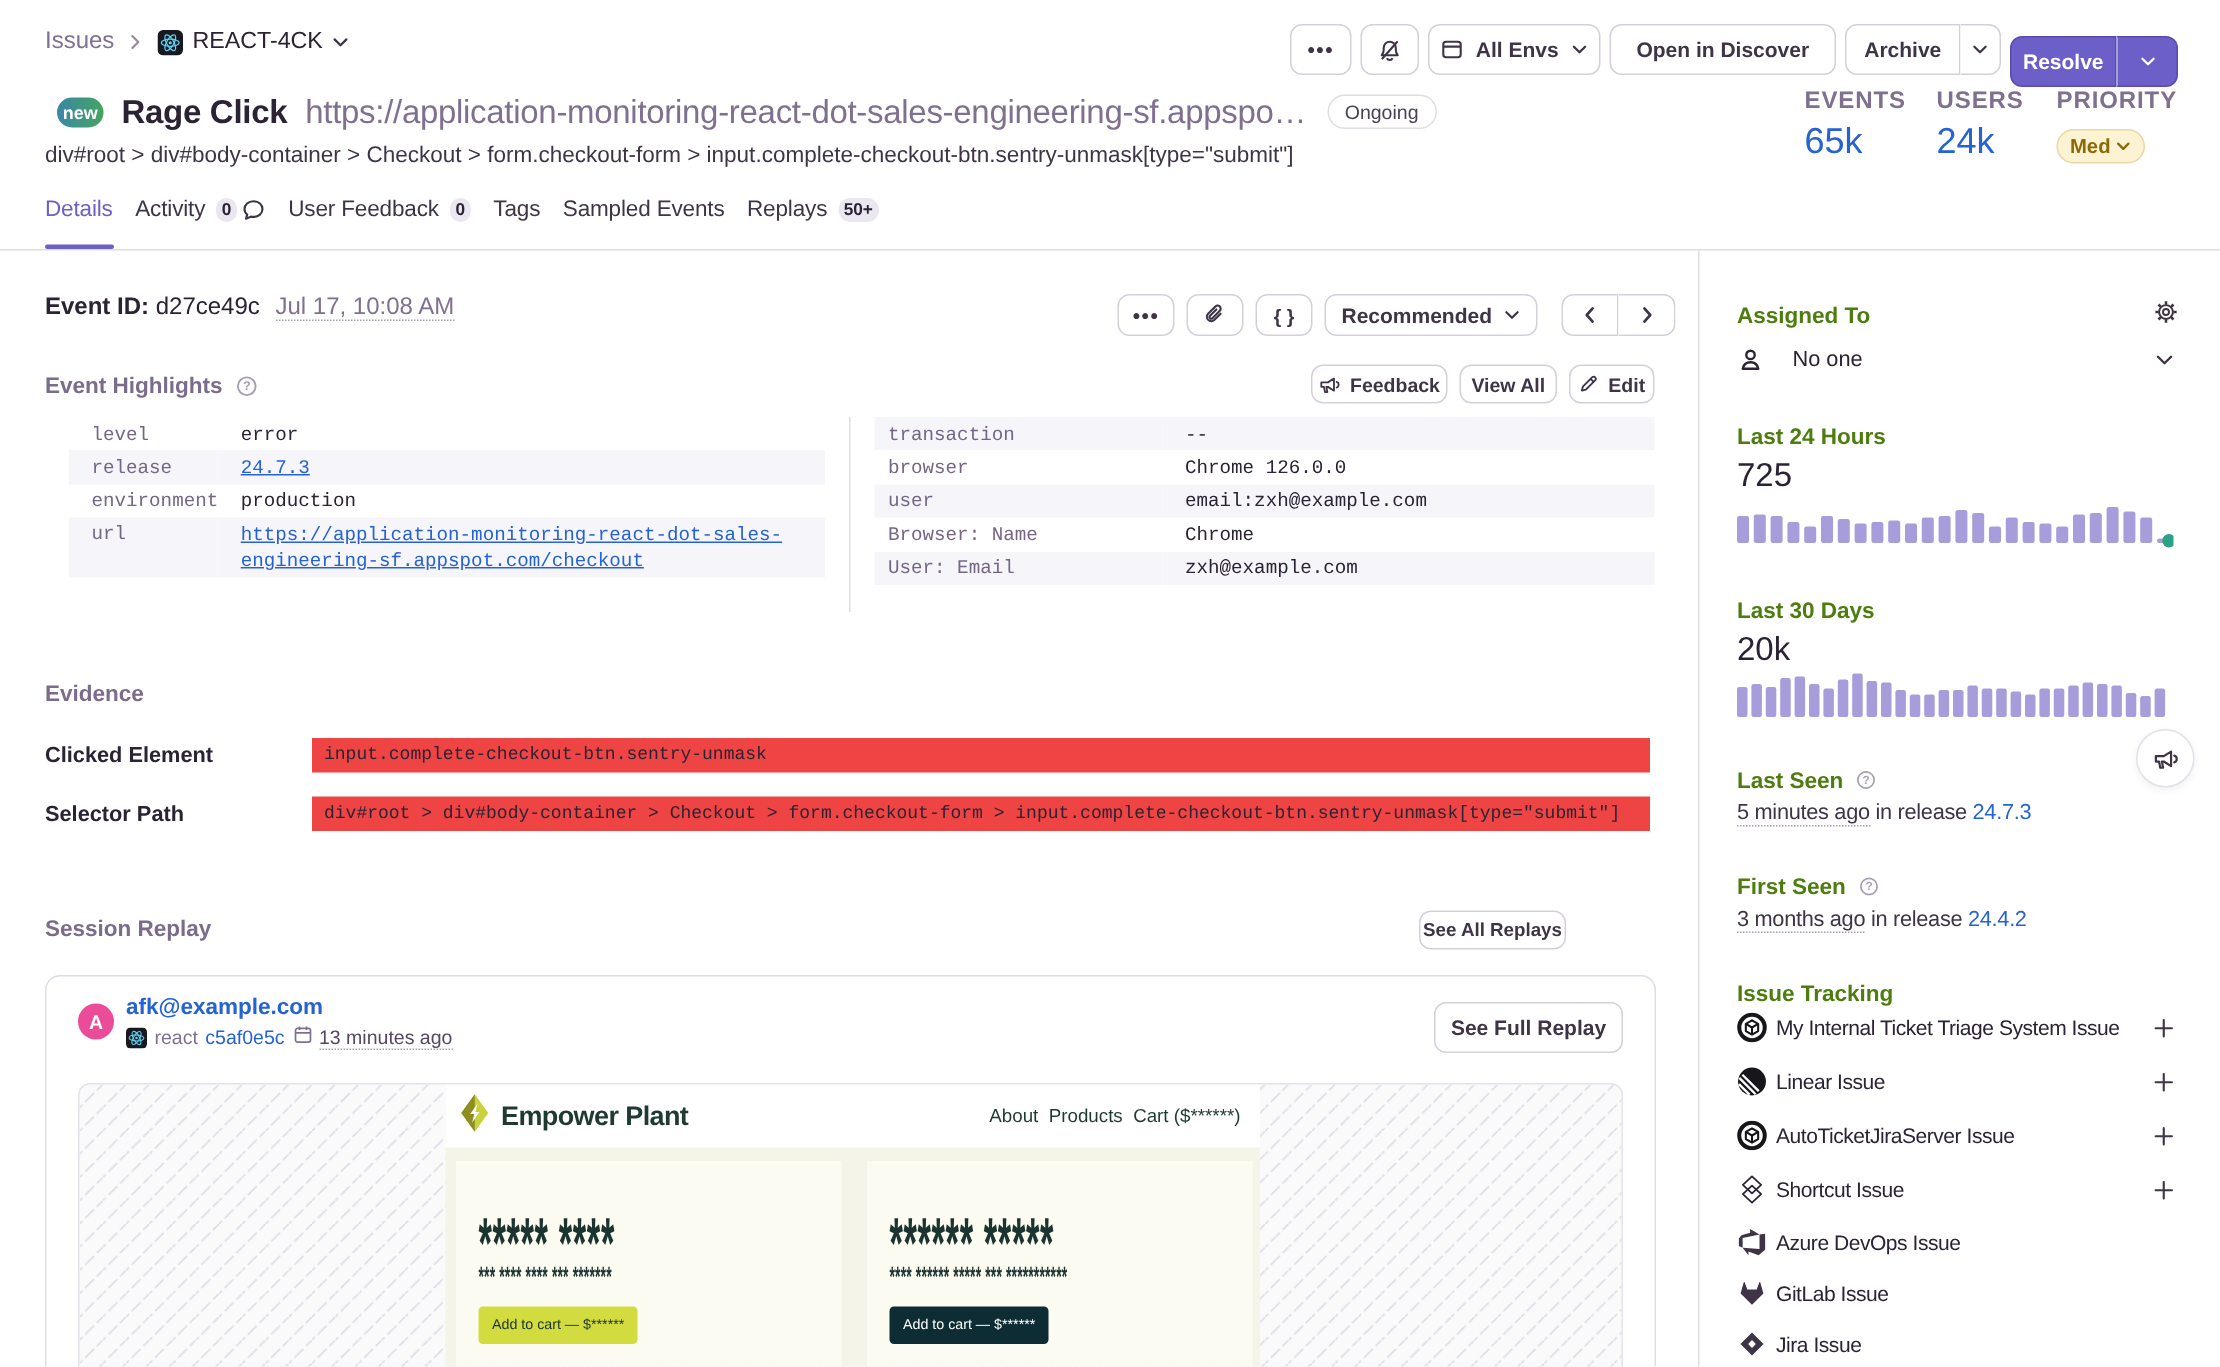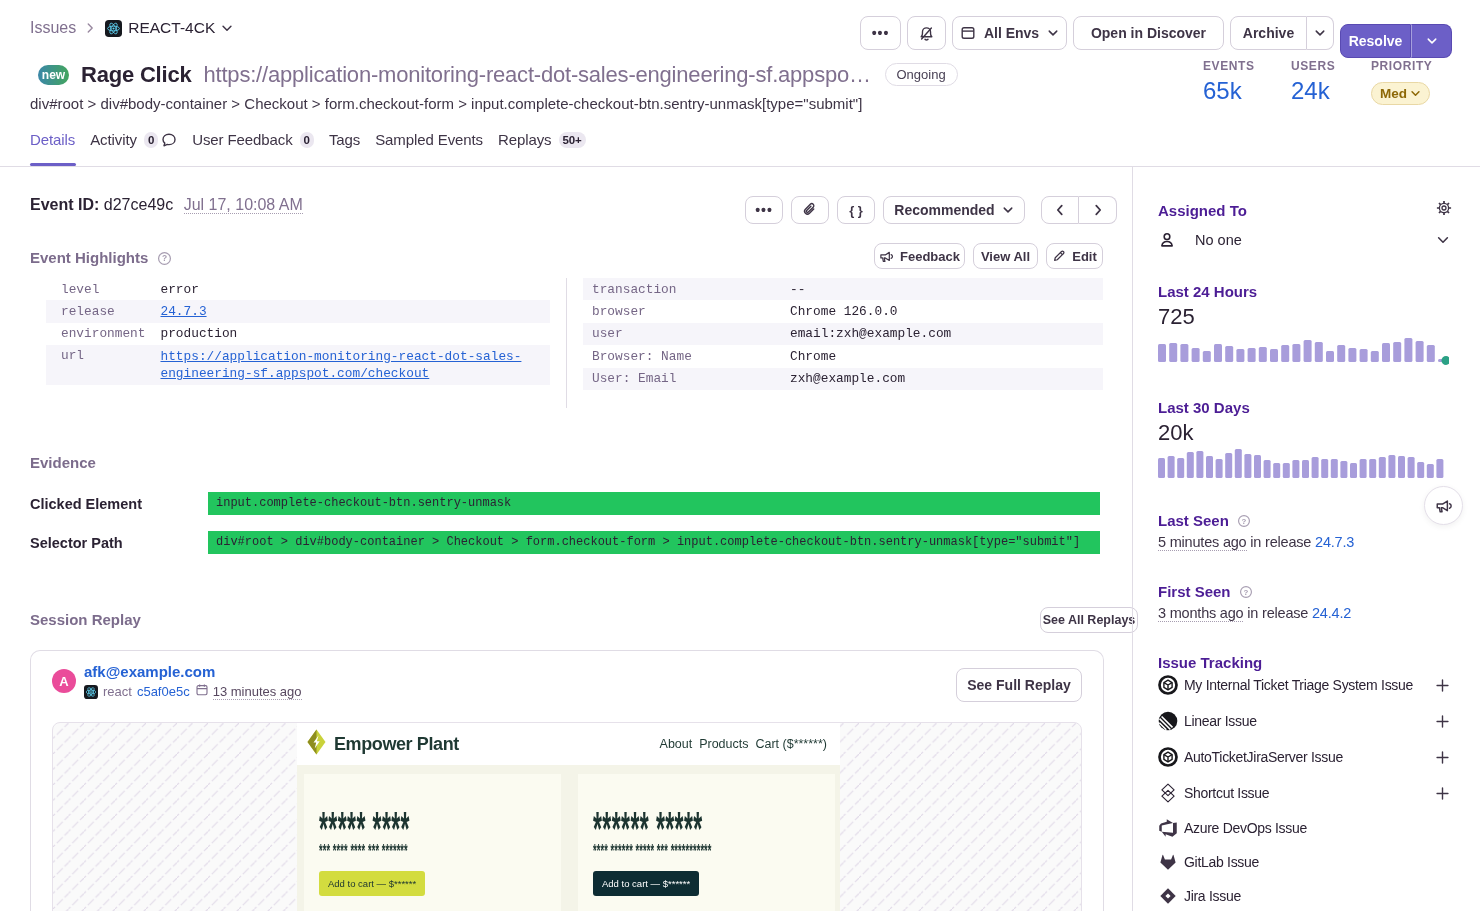--- a/index.html
+++ b/index.html
@@ -25,51 +25,51 @@
 #titlerow { left:38px; top:61px; height:27px; display:flex; align-items:center; }
 #newbadge { display:inline-flex; align-items:center; justify-content:center;
   width:31px; height:20px; border-radius:10px; color:#fff; font-size:12px; font-weight:700;
   background:linear-gradient(90deg,#3b87a8,#43a55e); margin-right:12px; }
 #title { font-size:22px; letter-spacing:-.2px; font-weight:700; color:#2b2233; }
 #titleurl { font-size:22px; letter-spacing:-.2px; font-weight:400; color:#80708f; margin-left:12px; max-width:671px; overflow:hidden; white-space:nowrap; text-overflow:ellipsis; }
 #ongoing { margin-left:10px; display:inline-flex; align-items:center; height:23px;
   padding:0 11px; border:1px solid #e0dce5; border-radius:12px; font-size:13px; color:#494155; }
 #subtitle { left:30px; top:95px; font-size:15px; color:#3e3446; }
 #stats { top:59px; right:1480px; }
-.stat-label { font-size:12px; font-weight:700; color:#80708f; letter-spacing:.6px; }
+.stat-label { font-size:16px; font-weight:700; color:#80708f; letter-spacing:.6px; }
 .stat-value { font-size:24px; color:#2562d4; margin-top:4px; }
 #medpill { display:inline-flex; align-items:center; gap:3px; height:23px; padding:0 8px;
   background:#fbf3d2; border:1px solid #e9d8a5; border-radius:12px;
   color:#8d6807; font-size:13.5px; font-weight:700; }
 
 
 #tabs { left:30px; top:131px; display:flex; align-items:center; font-size:15px; letter-spacing:-.1px; color:#3e3446; }
 #tabs .tab { display:flex; align-items:center; margin-right:15px; }
 #tabs .active { color:#6c5fc7; }
 .tabnum { display:inline-flex; align-items:center; justify-content:center; height:16px;
   min-width:10px; padding:0 4px; background:#ebe7f0; border-radius:8px;
   font-size:11.5px; font-weight:700; color:#2b2233; margin-left:7px; }
 #tabline { left:0; top:166px; width:1480px; height:1px; background:#e0dce5; }
 #tabind { left:30px; top:163px; width:46px; height:3px; background:#6c5fc7; border-radius:2px; }
 
 
 #side { left:1132px; top:167px; width:348px; height:744px; border-left:1px solid #e0dce5; }
-.sh { font-size:15px; font-weight:700; color:#4c1d95; }
+.sh { font-size:15px; font-weight:700; color:#4d7c0f; }
 #side .row { position:absolute; left:25px; right:28px; }
 
 .irow { height:20px; display:flex; align-items:center; }
 .iic { width:20px; height:20px; display:inline-flex; }
 .itxt { font-size:14px; letter-spacing:-.3px; color:#2b2233; margin-left:6px; }
 .iplus { position:absolute; right:2px; top:3px; display:inline-flex; }
 
 
 .sechead { font-size:15px; font-weight:700; color:#7c6c8c; }
 .kv td { font-size:12.8px; height:22.4px; padding:0 0 0 15px; white-space:nowrap; }
 .stripe { background:#f6f5fa; }
-.evbox { position:absolute; left:208px; width:892px; height:23px; background:#22c55e;
+.evbox { position:absolute; left:208px; width:892px; height:23px; background:#ef4444;
   font-size:12px; line-height:23px; padding-left:8px; white-space:nowrap; }
 
 
 #player { position:absolute; left:52px; top:555px; width:1030px; height:190px;
   background:#fafafa; border:1px solid #e6e1ea; border-radius:8px 8px 0 0; overflow:hidden; }
 #mock { position:absolute; left:244px; top:0; width:543px; height:189px; background:#f4f4e8; }
 #mockhead { position:absolute; left:0; top:0; width:543px; height:42px; background:#fff;
   display:flex; align-items:center; }
 .mcard { position:absolute; top:51px; width:257px; height:138px; background:#fbfbf1; }
 .mbtn { position:absolute; top:97px; height:25px; border-radius:3px; font-size:9.5px;
@@ -283,21 +283,21 @@
         </table>
     </div>
 
     <div class="abs sechead" style="left:30px; top:287px;">Evidence</div>
     <div class="abs" style="left:30px; top:329px; font-size:14.5px; font-weight:700;">Clicked Element</div>
     <div class="evbox mono" style="top:325px;">input.complete-checkout-btn.sentry-unmask</div>
     <div class="abs" style="left:30px; top:368px; font-size:14.5px; font-weight:700;">Selector Path</div>
     <div class="evbox mono" style="top:364px;">div#root &gt; div#body-container &gt; Checkout &gt; form.checkout-form &gt; input.complete-checkout-btn.sentry-unmask[type="submit"]</div>
 
     <div class="abs sechead" style="left:30px; top:444px;">Session Replay</div>
-    <div class="abs btn xs" style="left:1040px; top:440px; width:98px; font-size:12.5px;">See All Replays</div>
+    <div class="abs btn xs" style="left:946px; top:440px; width:98px; font-size:12.5px;">See All Replays</div>
 
     <div class="abs" style="left:30px; top:483px; width:1074px; height:261px; border:1px solid #e0dce5; border-radius:10px 10px 0 0; border-bottom:none;"></div>
 
     <div class="abs" style="left:52px; top:502px; width:24px; height:24px; border-radius:50%; background:#ea4c9a; color:#fff; font-size:13px; font-weight:700; display:flex; align-items:center; justify-content:center;">A</div>
     <div class="abs" style="left:84px; top:496px; font-size:15px; font-weight:700; color:#2562d4;">afk@example.com</div>
     <div class="abs" style="left:84px; top:517px; height:15px; display:flex; align-items:center; font-size:13px;">
       <span style="display:inline-flex">
           <svg width="14" height="14" viewBox="0 0 18 18">
             <rect width="18" height="18" rx="4" fill="#16191f"></rect>
             <g transform="translate(9,9)" stroke="#5ed3f3" stroke-width="0.9" fill="none">

